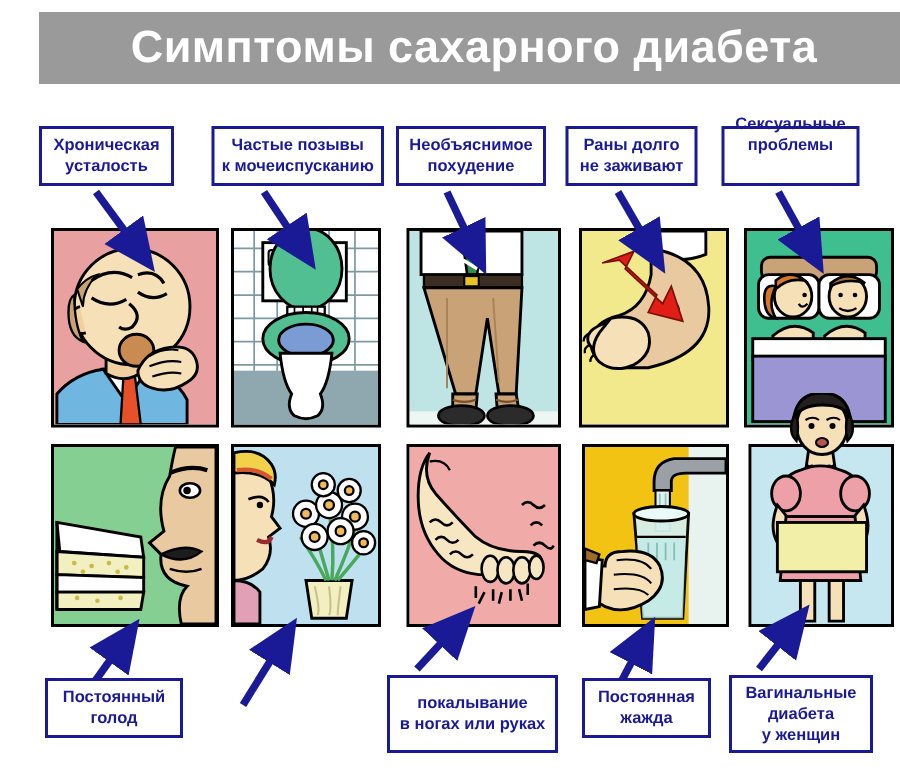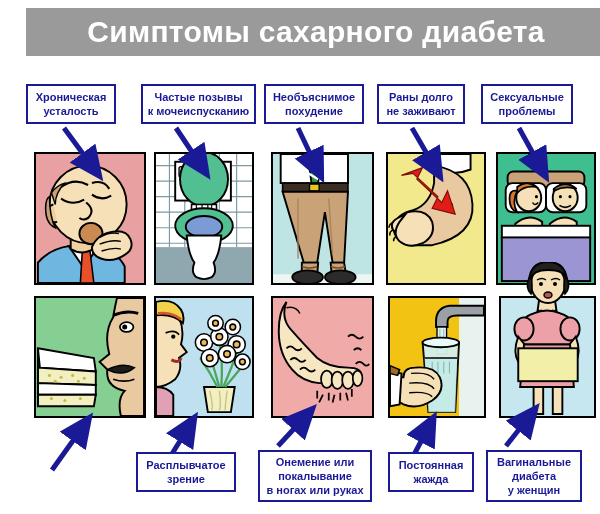--- a/index.html
+++ b/index.html
@@ -84,38 +84,37 @@
     </div>
   </div>
 
   <div class="label" style="left:361px;top:84px;width:88px;height:40px;">
     <div>
       <div>Раны долго</div>
       <div>не заживают</div>
     </div>
   </div>
 
-  <div class="label" style="left:465px;top:84px;width:92px;height:40px;">
+  <div class="label" style="left:465px;top:84px;width:92px;height:40px;align-items:flex-end;">
     <div>
       <div>Сексуальные</div>
       <div>проблемы</div>
     </div>
   </div>
 
-
-  <div class="label" style="left:120px;top:452px;width:100px;height:40px;">
-    <div>
-      <div>Расплывчатое</div>
-      <div>зрение</div>
-    </div>
-  </div>
+  <div class="label" style="left:14px;top:452px;width:92px;height:40px;">
+    <div>
+      <div>Постоянный</div>
+      <div>голод</div>
+    </div>
+  </div>
+
 
   <div class="label" style="left:242px;top:450px;width:114px;height:52px;">
     <div>
-      <div>Онемение или</div>
       <div>покалывание</div>
       <div>в ногах или руках</div>
     </div>
   </div>
 
   <div class="label" style="left:372px;top:452px;width:86px;height:40px;">
     <div>
       <div>Постоянная</div>
       <div>жажда</div>
     </div>

